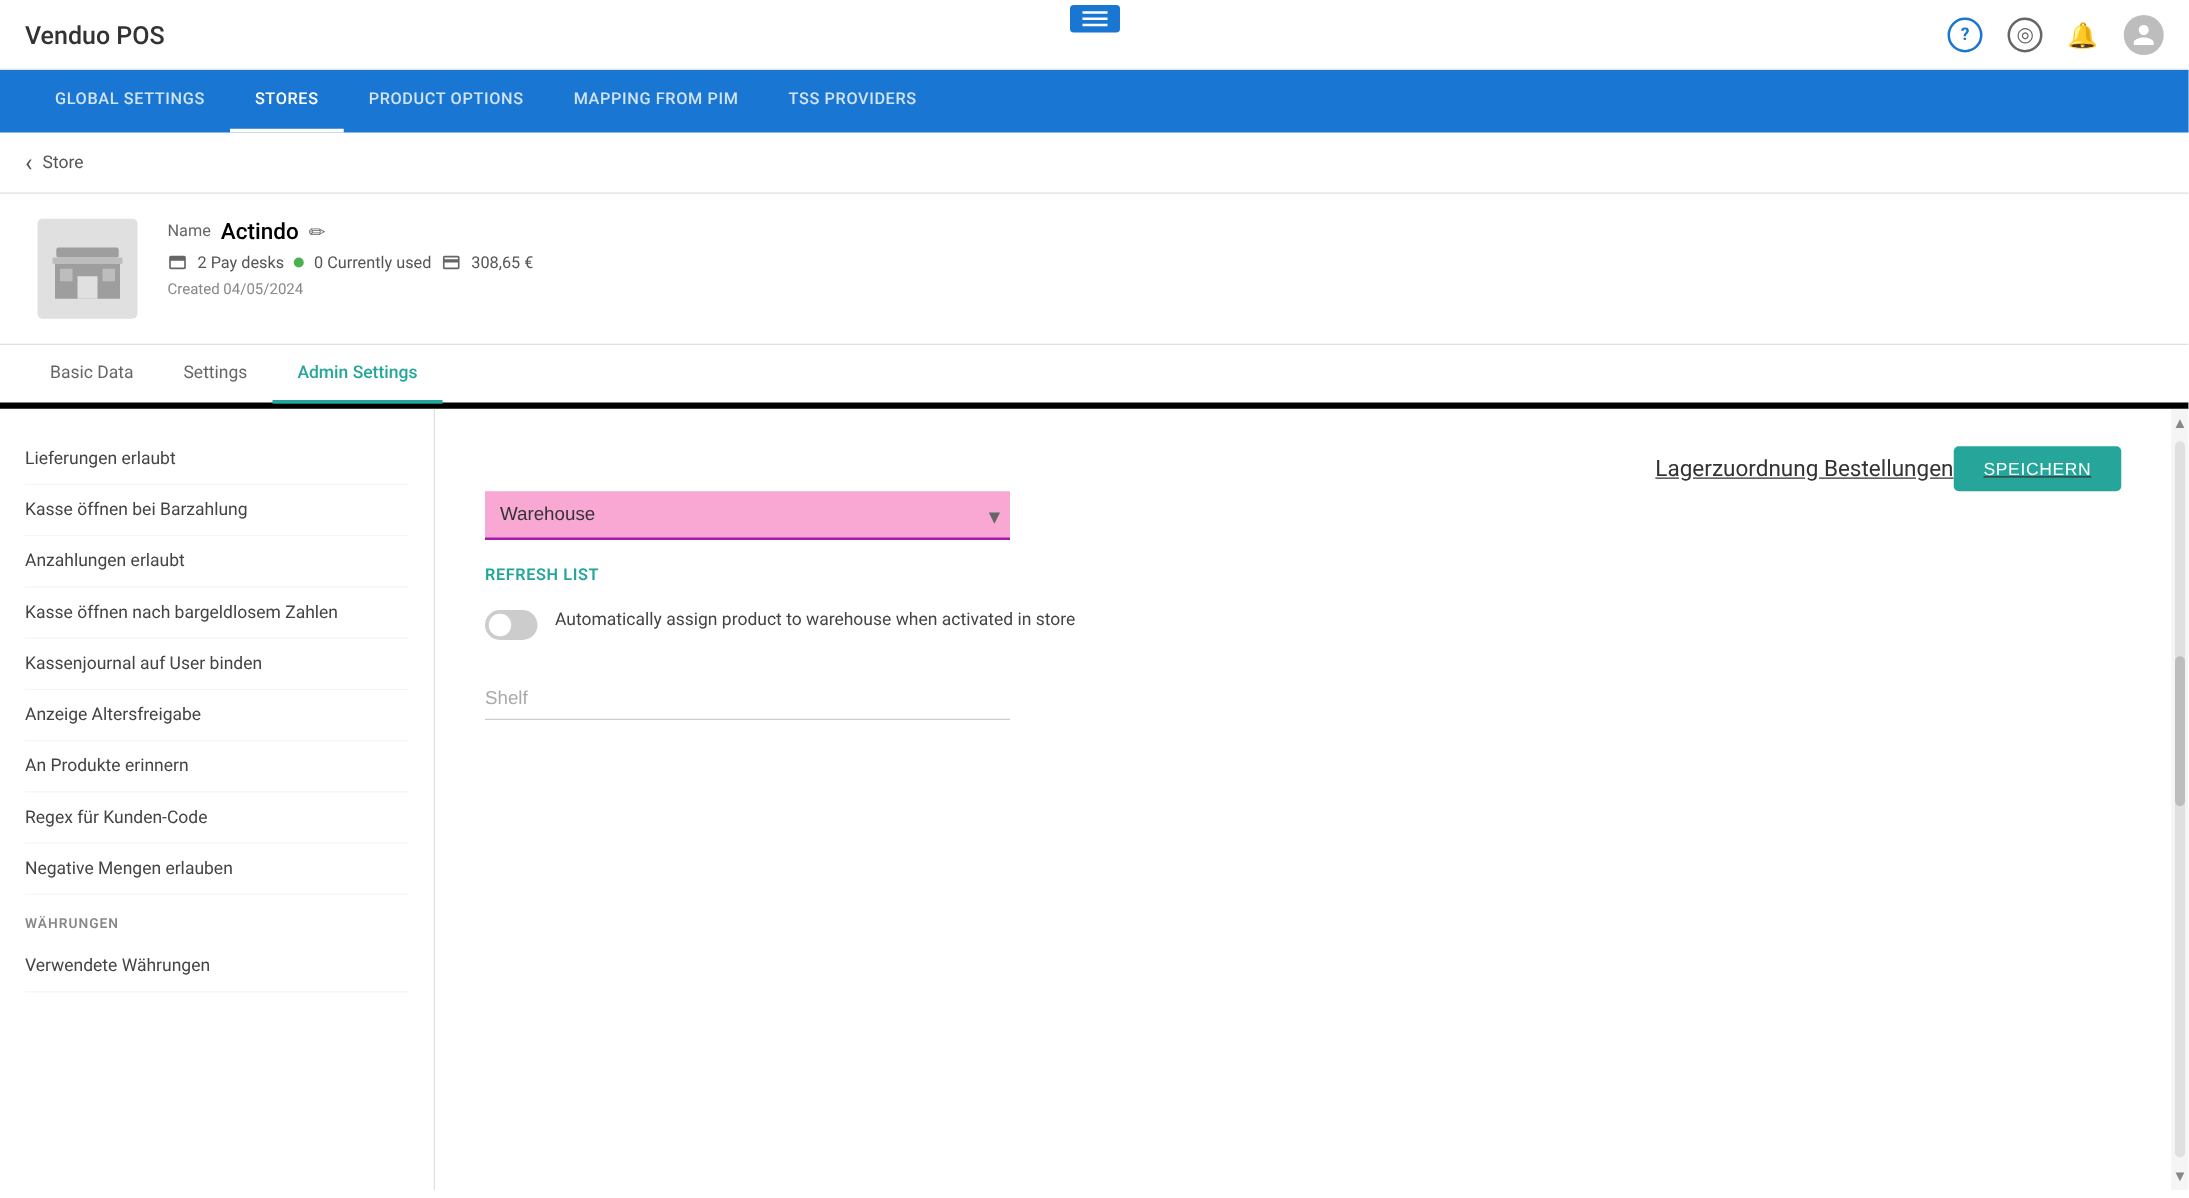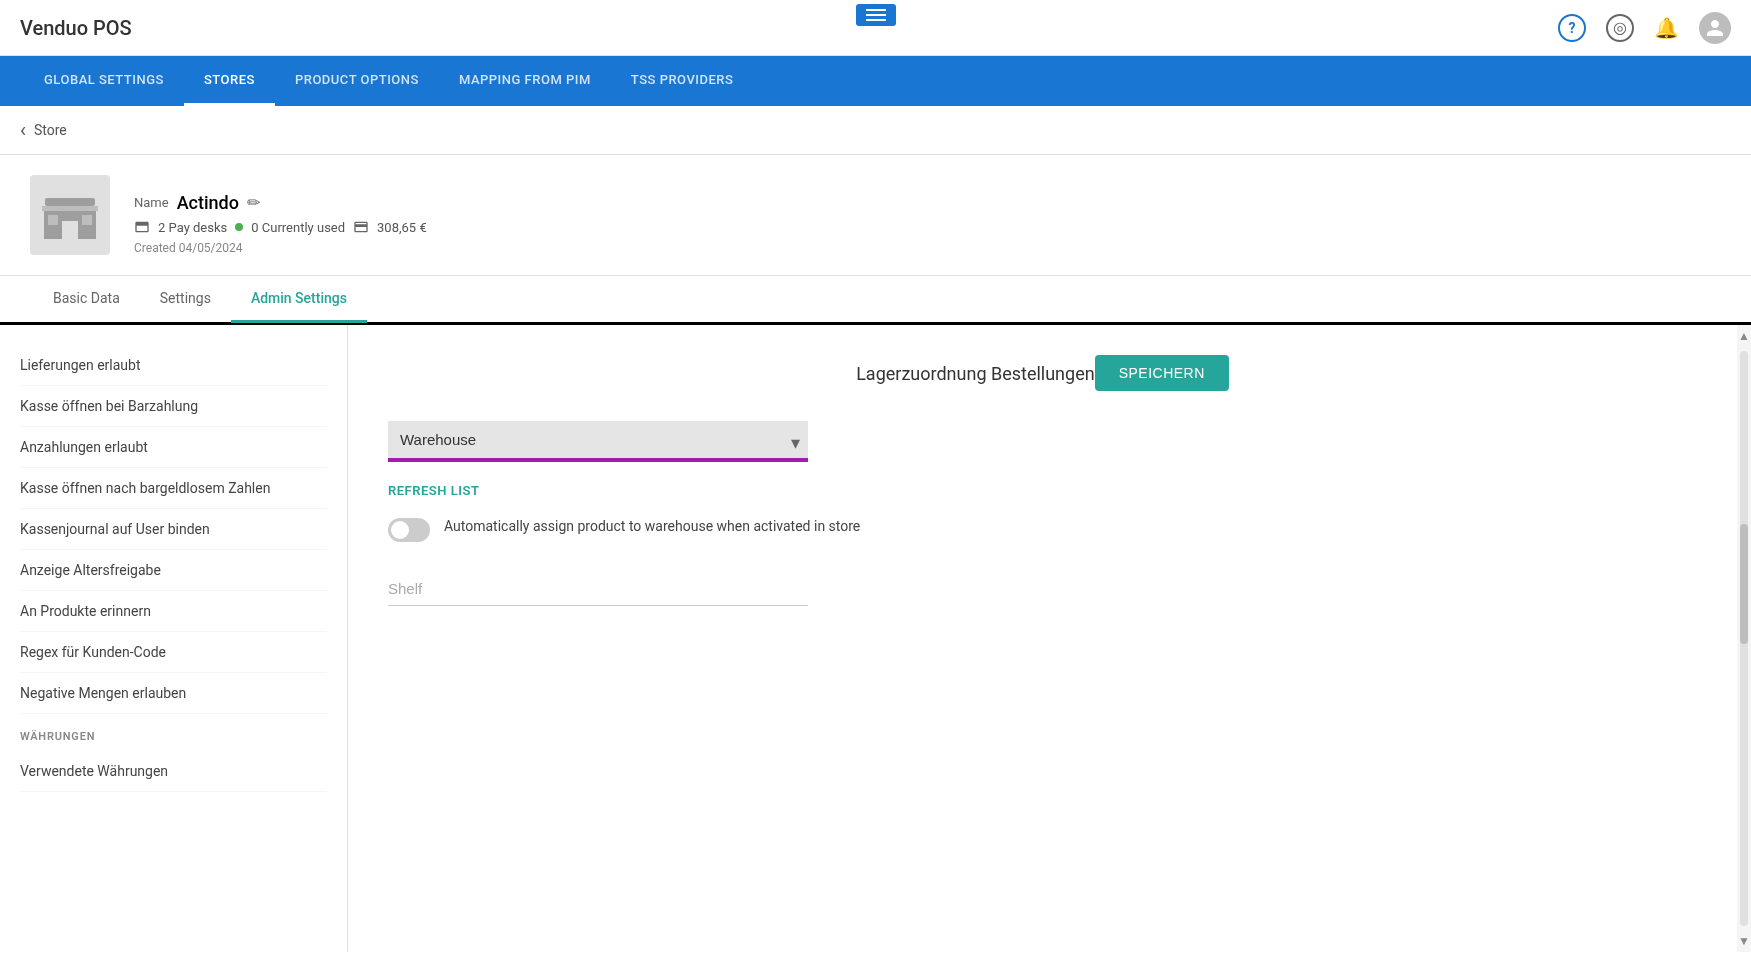--- a/index.html
+++ b/index.html
@@ -70,21 +70,21 @@
     }
     .breadcrumb-back {
       cursor: pointer;
       color: #555;
       font-size: 18px;
     }
 
     
     .store-header {
       display: flex;
-      align-items: flex-end;
+      align-items: flex-start;
       padding: 20px 30px;
       gap: 24px;
       border-bottom: 1px solid #e0e0e0;
     }
     .store-logo {
       width: 80px;
       height: 80px;
       background: #e0e0e0;
       border-radius: 4px;
       display: flex;
@@ -131,22 +131,22 @@
       display: inline-block;
     }
     .store-created {
       font-size: 12px;
       color: #888;
     }
 
     
     .sub-tabs {
       display: flex;
-      border-bottom: 3px solid #000000;
-      padding: 0 33px;
+      border-bottom: 5px solid #000000;
+      padding: 0 20px;
     }
     .sub-tab {
       padding: 14px 20px;
       font-size: 14px;
       color: #666;
       cursor: pointer;
       border-bottom: 3px solid transparent;
       margin-bottom: -1px;
     }
     .sub-tab.active {
@@ -188,23 +188,23 @@
 
     
     .settings-content {
       flex: 1;
       padding: 30px 40px;
       overflow-y: auto;
       position: relative;
     }
     .section-header {
       display: flex;
-      justify-content: center;
-      align-items: center;
-      margin-bottom: 30px;
+      justify-content: flex-end;
+      align-items: center;
+      text-decoration: underline;
     }
     .section-title {
       font-size: 18px;
       color: #333;
       font-weight: 400;
     }
     .save-btn {
       background: #26a69a;
       color: #fff;
       border: none;
@@ -220,24 +220,24 @@
     
     .dropdown-field {
       position: relative;
       width: 420px;
       margin-bottom: 20px;
     }
     .dropdown-select {
       width: 100%;
       padding: 10px 36px 10px 12px;
       border: none;
-      border-bottom: 4px solid #a21caf;
+      border-bottom: 2px solid #a21caf;
       font-size: 15px;
       color: #333;
-      background: #e5e5e5;
+      background: #f9a8d4;
       appearance: none;
       cursor: pointer;
       outline: none;
     }
     .dropdown-arrow {
       position: absolute;
       right: 8px;
       top: 50%;
       transform: translateY(-50%);
       color: #666;

